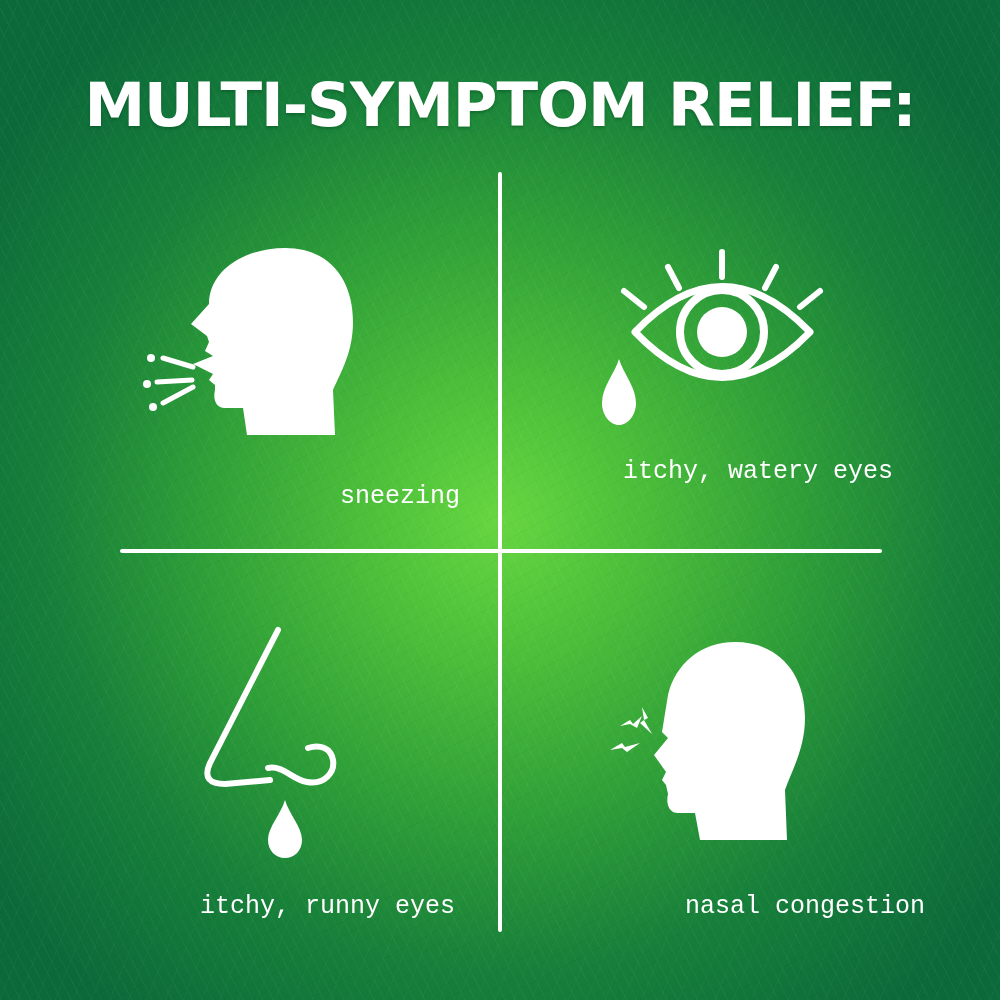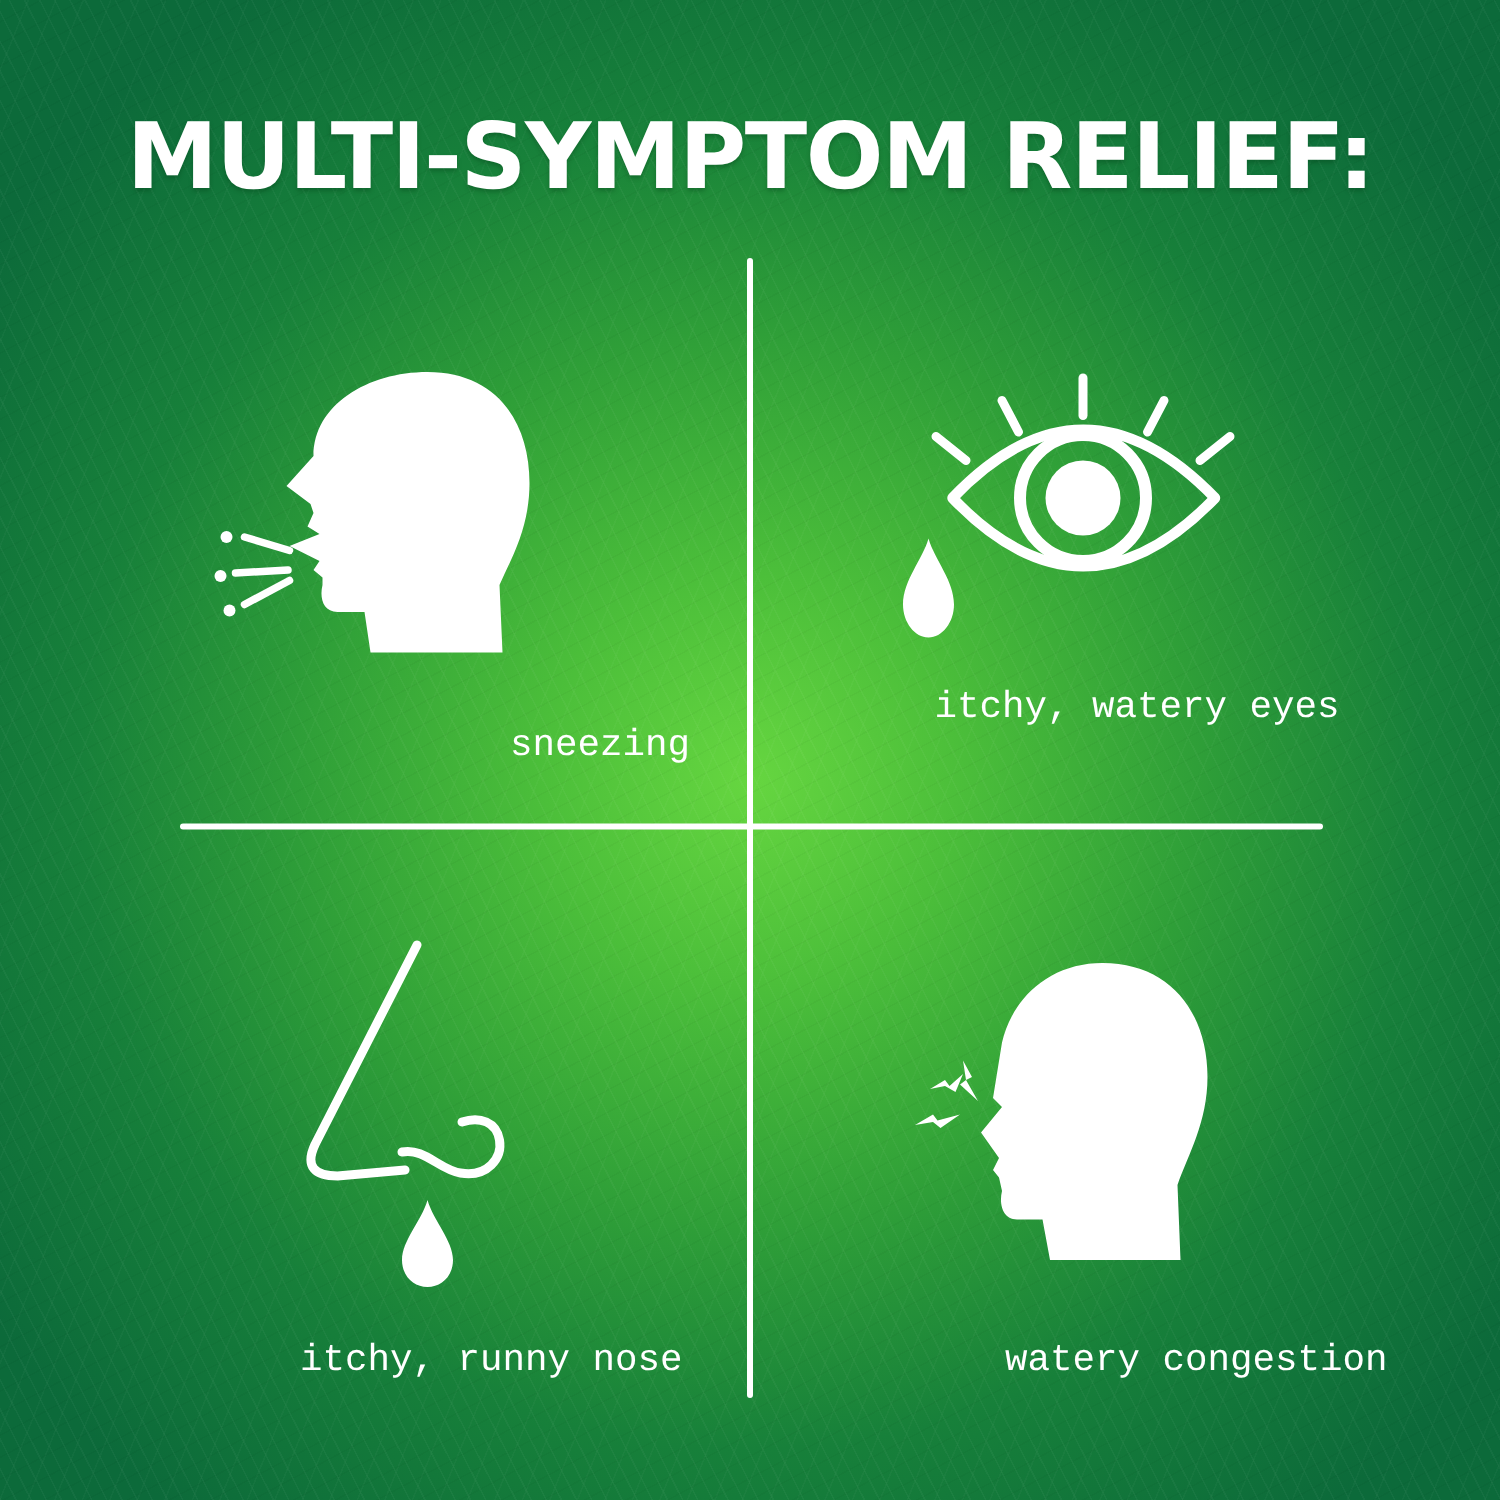--- a/index.html
+++ b/index.html
@@ -81,26 +81,26 @@
 </div>
 
 <div>
   <svg class="icon" style="left:185px; top:620px" width="170" height="240" viewBox="0 0 170 240">
     <g stroke="#fff" stroke-width="6" stroke-linecap="round" stroke-linejoin="round" fill="none">
       <path d="M93 10 L 25 143 C 18 158 25 164 40 164 L 85 160"></path>
       <path d="M83 148 C 98 145 108 160 122 162 C 140 165 150 152 148 140 C 146 128 135 124 123 128"></path>
     </g>
     <path fill="#fff" d="M100 180 C 96 194 83 207 83 220 C 83 231 91 238 100 238 C 109 238 117 231 117 220 C 117 207 104 194 100 180 Z"></path>
   </svg>
-  <div class="label" style="left:95px; top:892px">itchy, runny nose</div>
+  <div class="label" style="left:95px; top:892px">itchy, runny eyes</div>
 </div>
 
 <div>
   <svg class="icon" style="left:600px; top:630px" width="220" height="215" viewBox="0 0 220 215">
     <path fill="#fff" d="M135 12 C 180 12 205 45 205 88 C 205 118 192 140 185 160 L 187 210 L 100 210 L 95 183 L 78 183 C 68 183 66 172 68 164 L 66 155 L 62 150 L 66 142 L 54 125 L 68 108 L 62 102 L 68 65 C 75 35 100 12 135 12 Z"></path>
     <g fill="#fff">
       <path d="M20 96 L 30 90 L 33 94 L 42 86 L 37 98 L 30 94 Z"></path>
       <path d="M10 120 L 22 113 L 25 117 L 40 113 L 27 122 L 22 118 Z"></path>
       <path d="M42 77 L 48 88 L 44 90 L 52 104 L 40 93 L 44 90 Z"></path>
     </g>
   </svg>
-  <div class="label" style="left:565px; top:892px">watery congestion</div>
+  <div class="label" style="left:565px; top:892px">nasal congestion</div>
 </div>
 
 </body></html>

